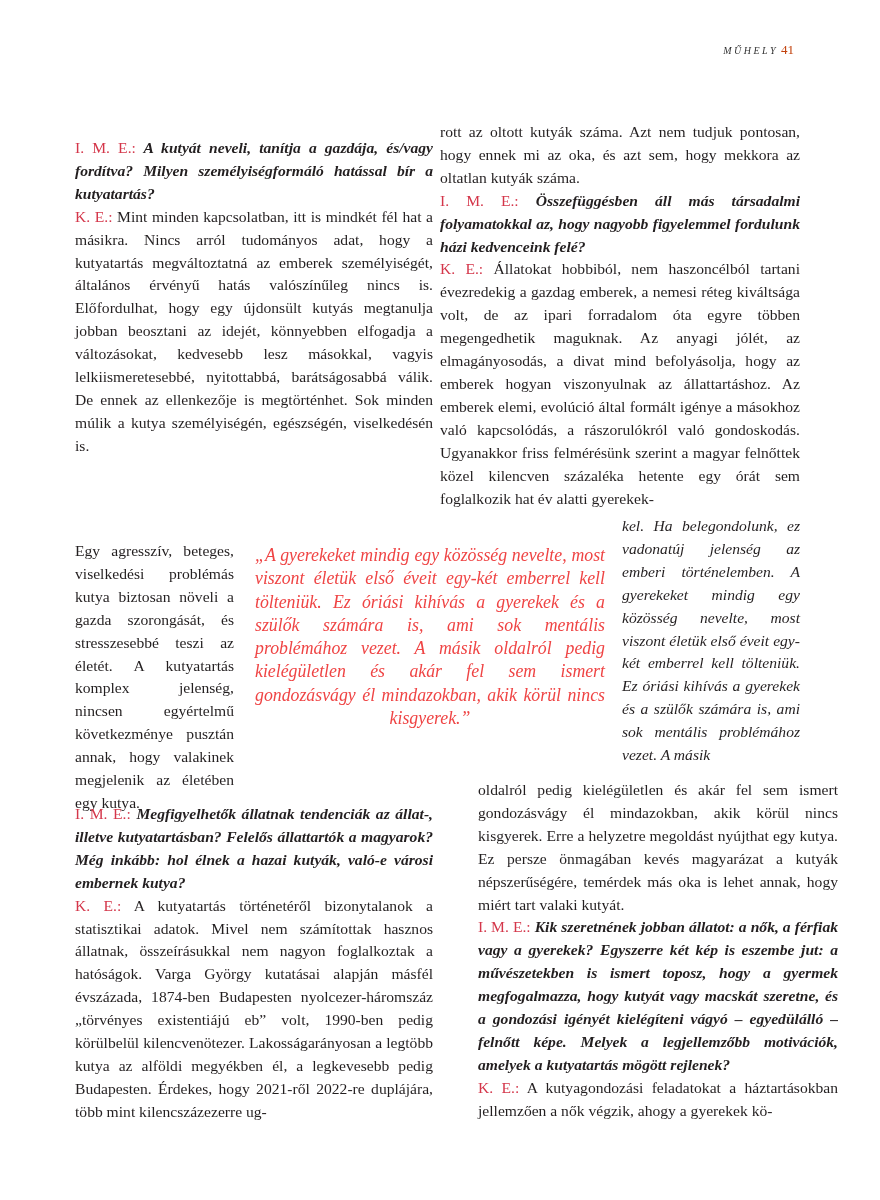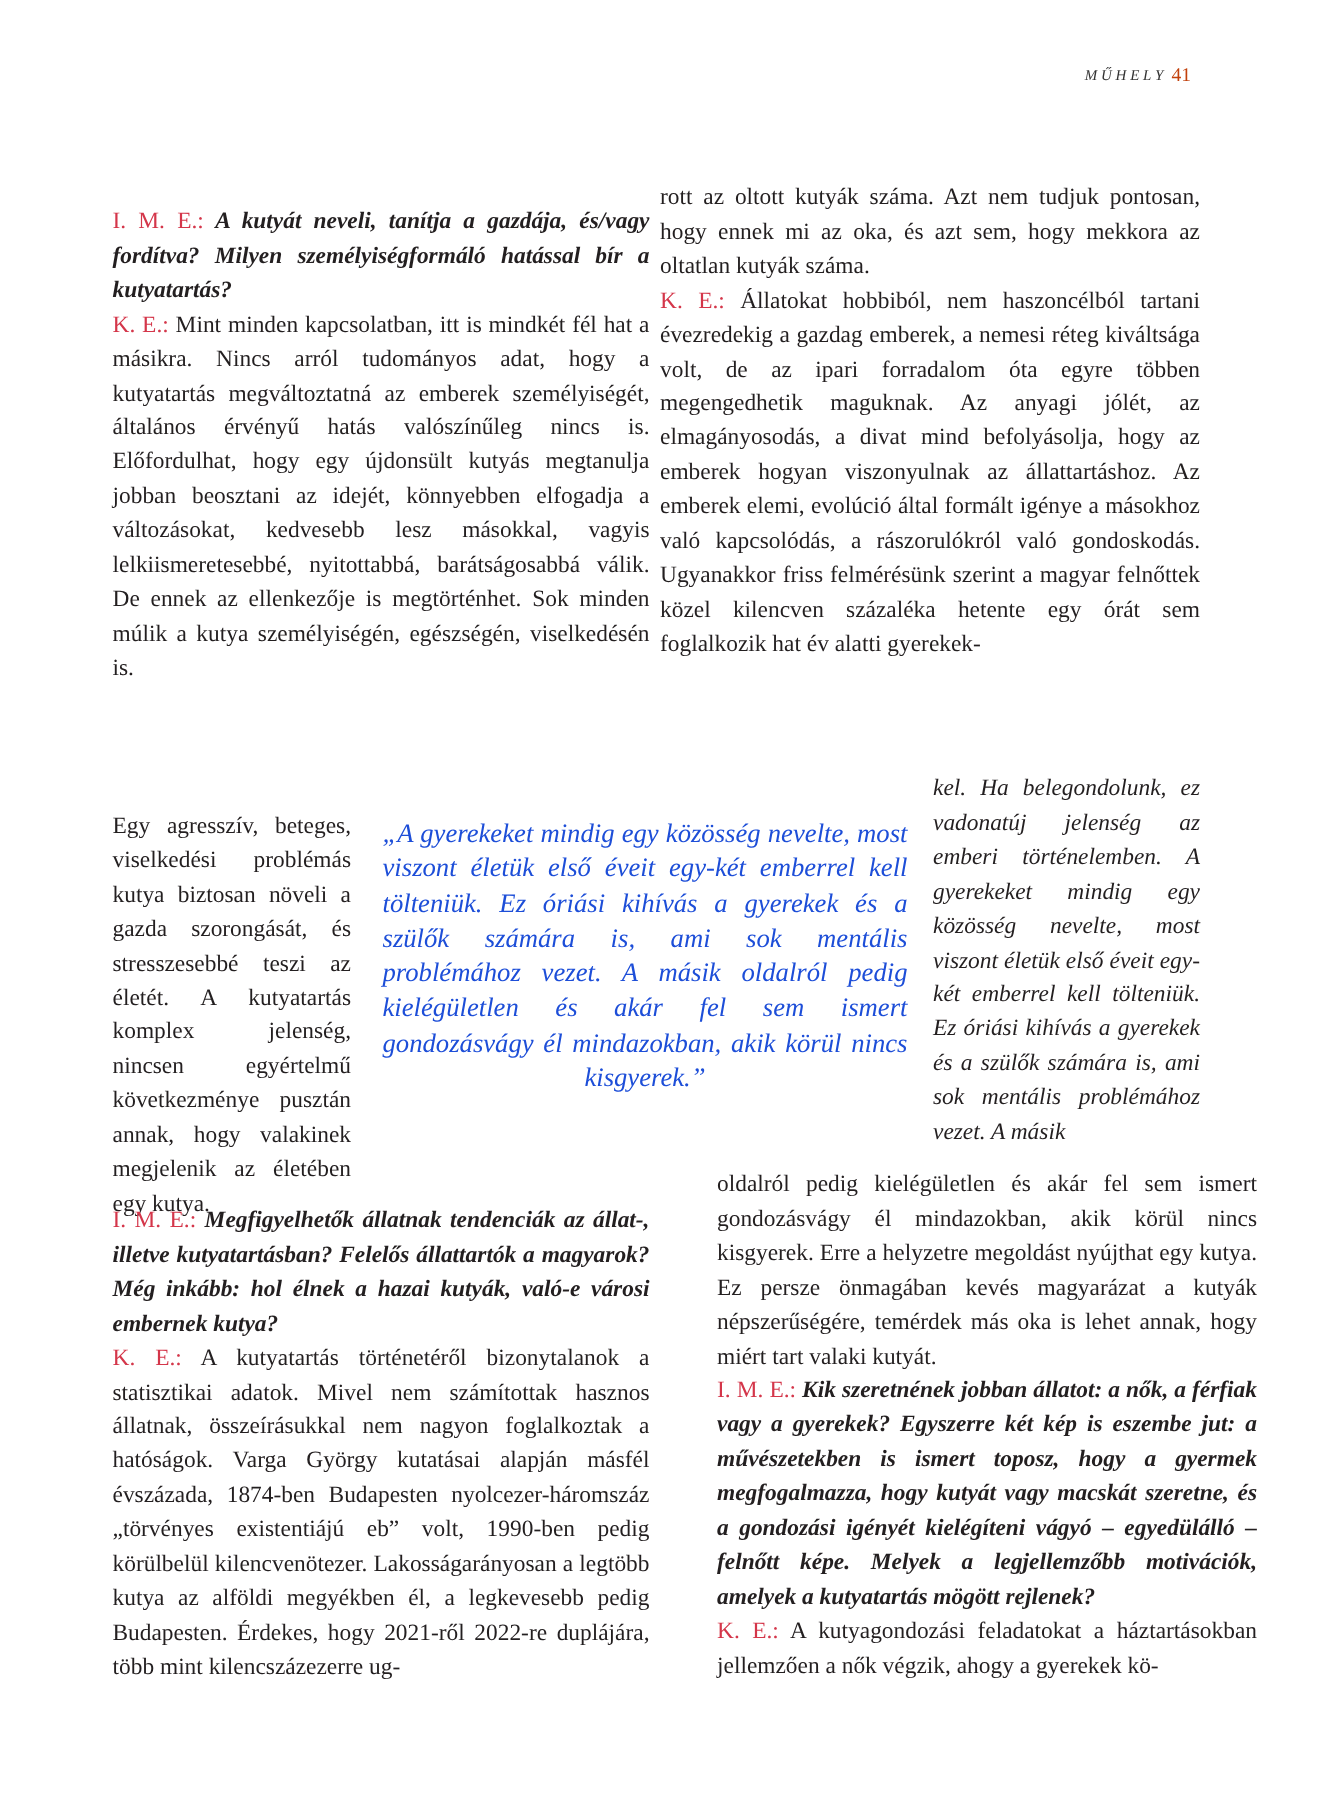--- a/index.html
+++ b/index.html
@@ -27,21 +27,21 @@
   .p { margin: 0; }
   .spk { color: #d4364a; font-style: normal; font-weight: normal; }
   .q { font-weight: bold; font-style: italic; }
   .narrow-left { position: absolute; left: 75px; top: 540px; width: 159px; }
   .narrow-right { position: absolute; left: 622px; top: 515px; width: 178px; font-style: italic; }
   .left-lower { position: absolute; left: 75px; top: 803px; width: 358px; }
   .right-lower { position: absolute; left: 440px; top: 779px; width: 360px; margin-left: 38px; }
   .pullquote {
     position: absolute; left: 255px; top: 544px; width: 350px;
     font-family: "Liberation Serif", serif;
-    font-style: italic; color: #1d4ed8;
+    font-style: italic; color: #ef4444;
     font-size: 17.8px; line-height: 23.3px;
     text-align: justify; text-align-last: center;
   }
 </style>
 </head>
 <body>
 
 <div class="running-head">MŰHELY</div>
 <div class="page-num">41</div>
 
@@ -56,20 +56,21 @@
 
 <div class="pullquote">„A gyerekeket mindig egy közösség nevelte, most viszont életük első éveit egy-két emberrel kell tölteniük. Ez óriási kihívás a gyerekek és a szülők számára is, ami sok mentális problémához vezet. A másik oldalról pedig kielégületlen és akár fel sem ismert gondozásvágy él mindazokban, akik körül nincs kisgyerek.”</div>
 
 <div class="text left-lower">
   <p class="p"><span class="spk">I. M. E.:</span><span class="q"> Megfigyelhetők állatnak tendenciák az állat-, illetve kutyatartásban? Felelős állattartók a magyarok? Még inkább: hol élnek a hazai kutyák, való-e városi embernek kutya?</span></p>
   <p class="p"><span class="spk">K. E.:</span><span> A kutyatartás történetéről bizonytalanok a statisztikai adatok. Mivel nem számítottak hasznos állatnak, összeírásukkal nem nagyon foglalkoztak a hatóságok. Varga György kutatásai alapján másfél évszázada, 1874-ben Budapesten nyolcezer-háromszáz „törvényes existentiájú eb” volt, 1990-ben pedig körülbelül kilencvenötezer. Lakosságarányosan a legtöbb kutya az alföldi megyékben él, a legkevesebb pedig Budapesten. Érdekes, hogy 2021-ről 2022-re duplájára, több mint kilencszázezerre ug-</span></p>
 </div>
 
 <div class="text col-right">
   <p class="p">rott az oltott kutyák száma. Azt nem tudjuk pontosan, hogy ennek mi az oka, és azt sem, hogy mekkora az oltatlan kutyák száma.</p>
+  <p class="p"><span class="spk">I. M. E.:</span><span class="q"> Összefüggésben áll más társadalmi folyamatokkal az, hogy nagyobb figyelemmel fordulunk házi kedvenceink felé?</span></p>
   <p class="p"><span class="spk">K. E.:</span><span> Állatokat hobbiból, nem haszoncélból tartani évezredekig a gazdag emberek, a nemesi réteg kiváltsága volt, de az ipari forradalom óta egyre többen megengedhetik maguknak. Az anyagi jólét, az elmagányosodás, a divat mind befolyásolja, hogy az emberek hogyan viszonyulnak az állattartáshoz. Az emberek elemi, evolúció által formált igénye a másokhoz való kapcsolódás, a rászorulókról való gondoskodás. Ugyanakkor friss felmérésünk szerint a magyar felnőttek közel kilencven százaléka hetente egy órát sem foglalkozik hat év alatti gyerekek-</span></p>
 </div>
 
 <div class="text narrow-right">
   <p class="p">kel. Ha belegondolunk, ez vadonatúj jelenség az emberi történelemben. A gyerekeket mindig egy közösség nevelte, most viszont életük első éveit egy-két emberrel kell tölteniük. Ez óriási kihívás a gyerekek és a szülők számára is, ami sok mentális problémához vezet. A másik</p>
 </div>
 
 <div class="text right-lower">
   <p class="p">oldalról pedig kielégületlen és akár fel sem ismert gondozásvágy él mindazokban, akik körül nincs kisgyerek. Erre a helyzetre megoldást nyújthat egy kutya. Ez persze önmagában kevés magyarázat a kutyák népszerűségére, temérdek más oka is lehet annak, hogy miért tart valaki kutyát.</p>
   <p class="p"><span class="spk">I. M. E.:</span><span class="q"> Kik szeretnének jobban állatot: a nők, a férfiak vagy a gyerekek? Egyszerre két kép is eszembe jut: a művészetekben is ismert toposz, hogy a gyermek megfogalmazza, hogy kutyát vagy macskát szeretne, és a gondozási igényét kielégíteni vágyó – egyedülálló – felnőtt képe. Melyek a legjellemzőbb motivációk, amelyek a kutyatartás mögött rejlenek?</span></p>

